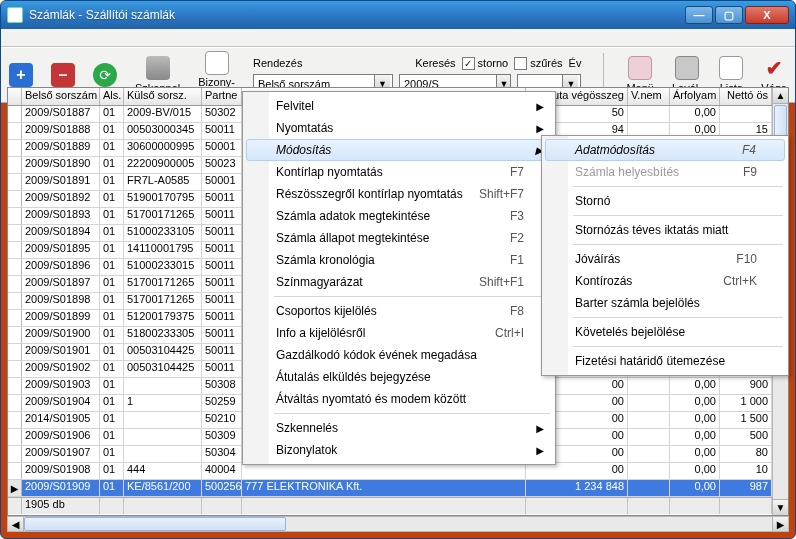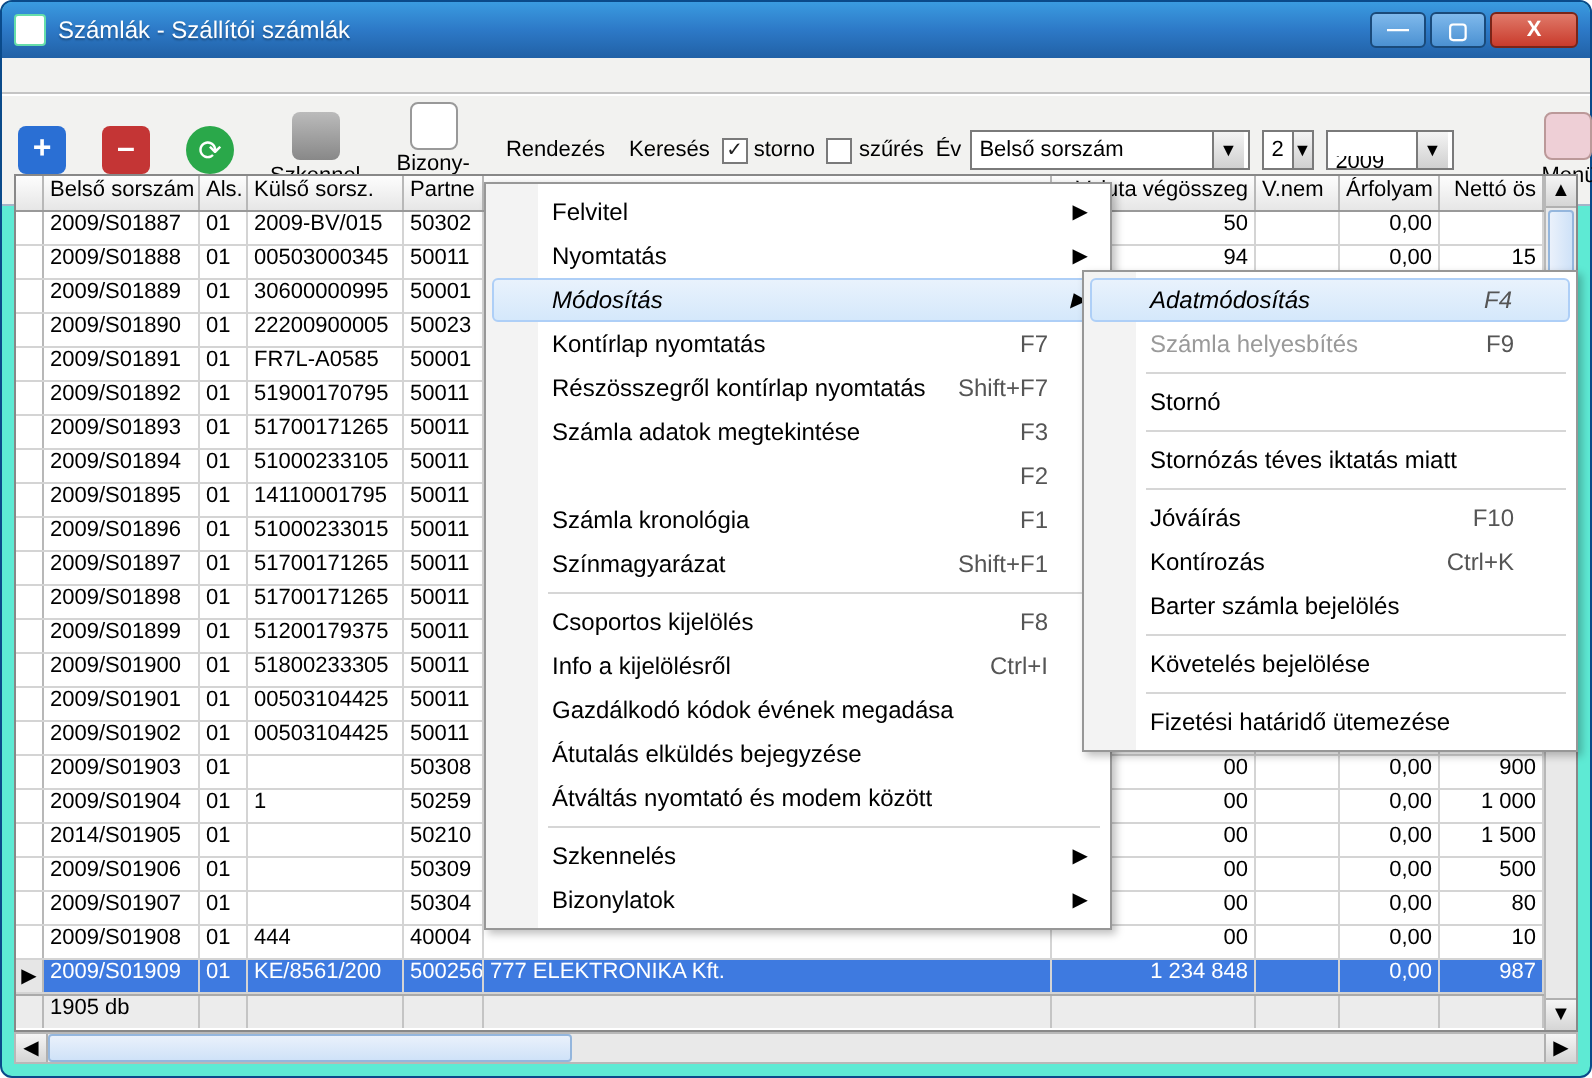--- a/index.html
+++ b/index.html
@@ -1,36 +1,36 @@
 <!DOCTYPE html>
 <html><head>
 <meta charset="utf-8">
 <style>
   * { box-sizing: border-box; margin: 0; padding: 0; }
   html, body { width: 796px; height: 539px; overflow: hidden; font-family: "Segoe UI", Tahoma, sans-serif; font-size: 11px; }
-  .window { width: 796px; height: 539px; border: 1px solid #0a4a8a; border-radius: 6px; background: #5eead4; position: relative; }
+  .window { width: 796px; height: 539px; border: 1px solid #0a4a8a; border-radius: 6px; background: #c2410c; position: relative; }
   .titlebar { height: 28px; background: linear-gradient(to bottom, #3a9be0 0%, #2d79c7 50%, #2161a6 100%); border-radius: 5px 5px 0 0; display: flex; align-items: center; padding: 0 6px; color: #fff; }
   .titlebar .icon { width: 16px; height: 16px; background: #fff; border:1px solid #6da; border-radius:2px; margin-right:6px;}
   .titlebar .title { flex: 1; font-size: 12px; text-shadow: 0 1px 1px rgba(0,0,0,.3); }
   .winbtns { display:flex; gap:2px; }
   .winbtn { width: 28px; height: 18px; border:1px solid #1a4a7a; border-radius: 3px; background: linear-gradient(#7fb9ec,#4b91d2); color:#fff; font-weight:bold; display:flex; align-items:center; justify-content:center; font-size:11px;}
   .winbtn.close { width: 44px; background: linear-gradient(#e07a6a,#c93b2c); border-color:#7a2418;}
   .toolbar { height: 56px; border-top:1px solid #fff; border-bottom:1px solid #a4b4c8; background:#f2f2f0; display:flex; align-items:center; padding:4px 8px; gap:18px;}
   .tbtn { display:flex; flex-direction:column; align-items:center; gap:2px; font-size:11px; color:#000;}
   .tbtn .ico { width:24px; height:24px; border-radius:4px;}
   .ico.plus{background:#2a6fd4; position:relative;} .ico.plus::after{content:"+";color:#fff;position:absolute;inset:0;display:flex;align-items:center;justify-content:center;font-weight:bold;font-size:16px;}
   .ico.minus{background:#c43535;position:relative;} .ico.minus::after{content:"–";color:#fff;position:absolute;inset:0;display:flex;align-items:center;justify-content:center;font-weight:bold;font-size:16px;}
   .ico.refresh{background:#2aa84a;border-radius:50%;position:relative;} .ico.refresh::after{content:"⟳";color:#fff;position:absolute;inset:0;display:flex;align-items:center;justify-content:center;font-size:14px;}
   .ico.scan{background:linear-gradient(#bbb,#888);}
   .ico.doc{background:#fff;border:1px solid #999;}
   .ico.erase{background:#eecfd6;border:1px solid #b99;}
   .ico.print{background:#c8c8c8;border:1px solid #888;}
   .ico.list{background:#fff;border:1px solid #999;}
   .ico.check{position:relative;} .ico.check::after{content:"✔";color:#c62626;position:absolute;inset:0;display:flex;align-items:center;justify-content:center;font-size:20px;font-weight:bold;}
-  .midpanel{display:flex;flex-direction:row;gap:4px;flex:1;}
+  .midpanel{display:flex;flex-direction:column;gap:4px;flex:1;}
   .midrow{display:flex;align-items:center;gap:6px;}
   .lbl{font-size:11px;}
   .combo{display:flex;border:1px solid #7a7a7a;background:#fff;height:20px;}
   .combo input{border:0;outline:0;padding:0 4px;font-size:11px;}
   .combo .arrow{width:16px;background:linear-gradient(#f4f4f4,#d0d0d0);border-left:1px solid #7a7a7a;display:flex;align-items:center;justify-content:center;font-size:9px;}
   .chk{display:inline-flex;align-items:center;gap:3px;}
   .chk .box{width:13px;height:13px;border:1px solid #7a7a7a;background:#fff;display:flex;align-items:center;justify-content:center;font-size:10px;color:#222;}
   .sep{width:1px;height:44px;background:#b8b8b8;margin:0 4px;}
   .gridwrap{position:absolute;top:86px;left:6px;right:6px;bottom:22px;border:1px solid #888;background:#fff;overflow:hidden;}
   .gridhead{display:flex;background:linear-gradient(#fdfdfd,#e6e6e6);border-bottom:1px solid #999;height:18px;}
@@ -516,20 +516,21 @@
       </div>
     <div class="mi">
         <span>Részösszegről kontírlap nyomtatás</span>
         <span class="short">Shift+F7</span>
       </div>
     <div class="mi">
         <span>Számla adatok megtekintése</span>
         <span class="short">F3</span>
       </div>
     <div class="mi">
+        <span>Számla állapot megtekintése</span>
         <span class="short">F2</span>
       </div>
     <div class="mi">
         <span>Számla kronológia</span>
         <span class="short">F1</span>
       </div>
     <div class="mi">
         <span>Színmagyarázat</span>
         <span class="short">Shift+F1</span>
       </div>

